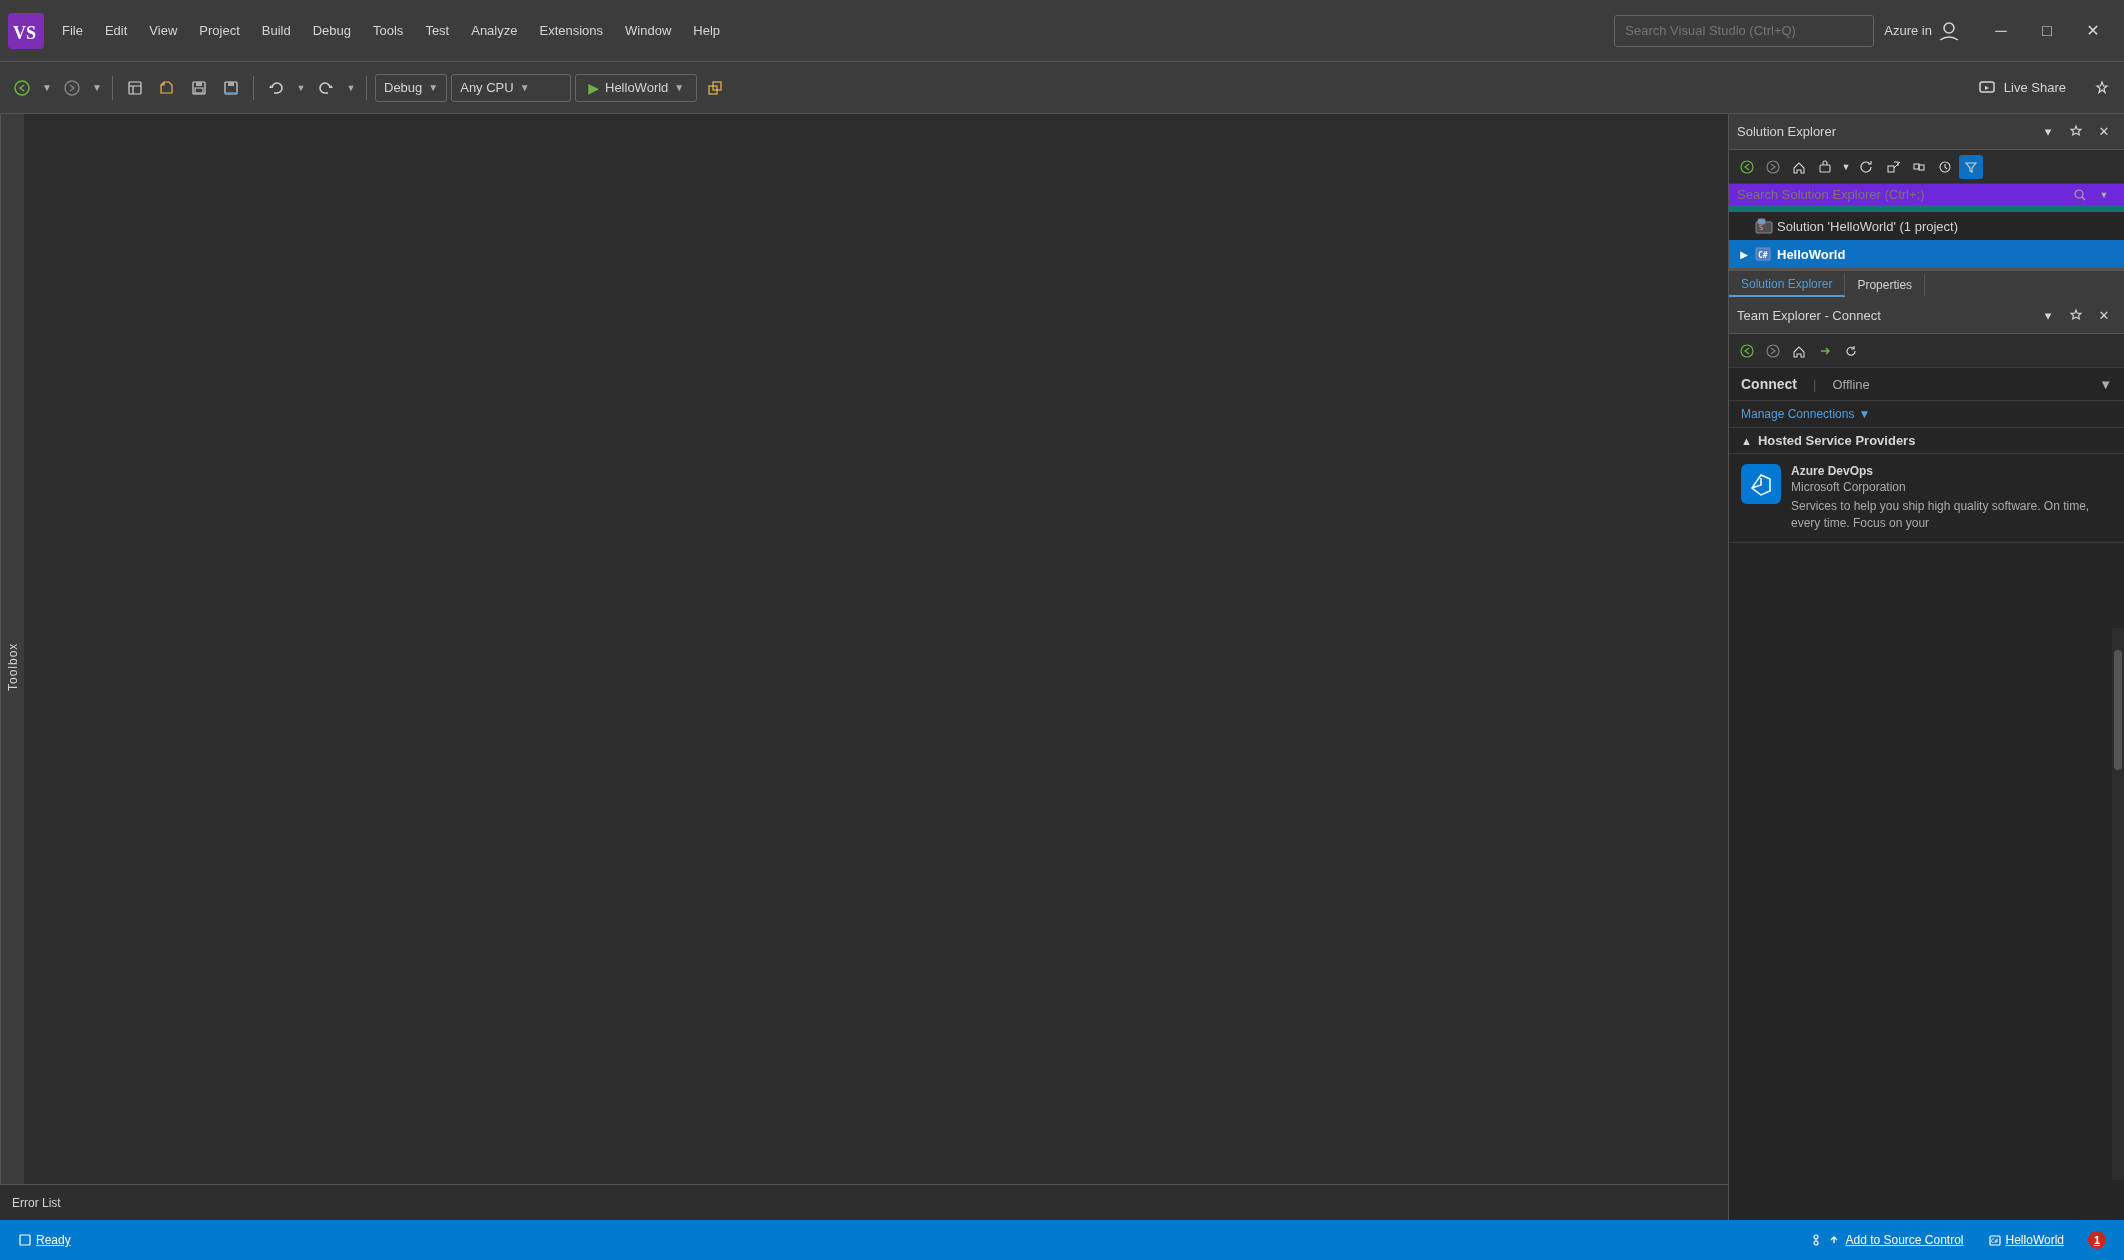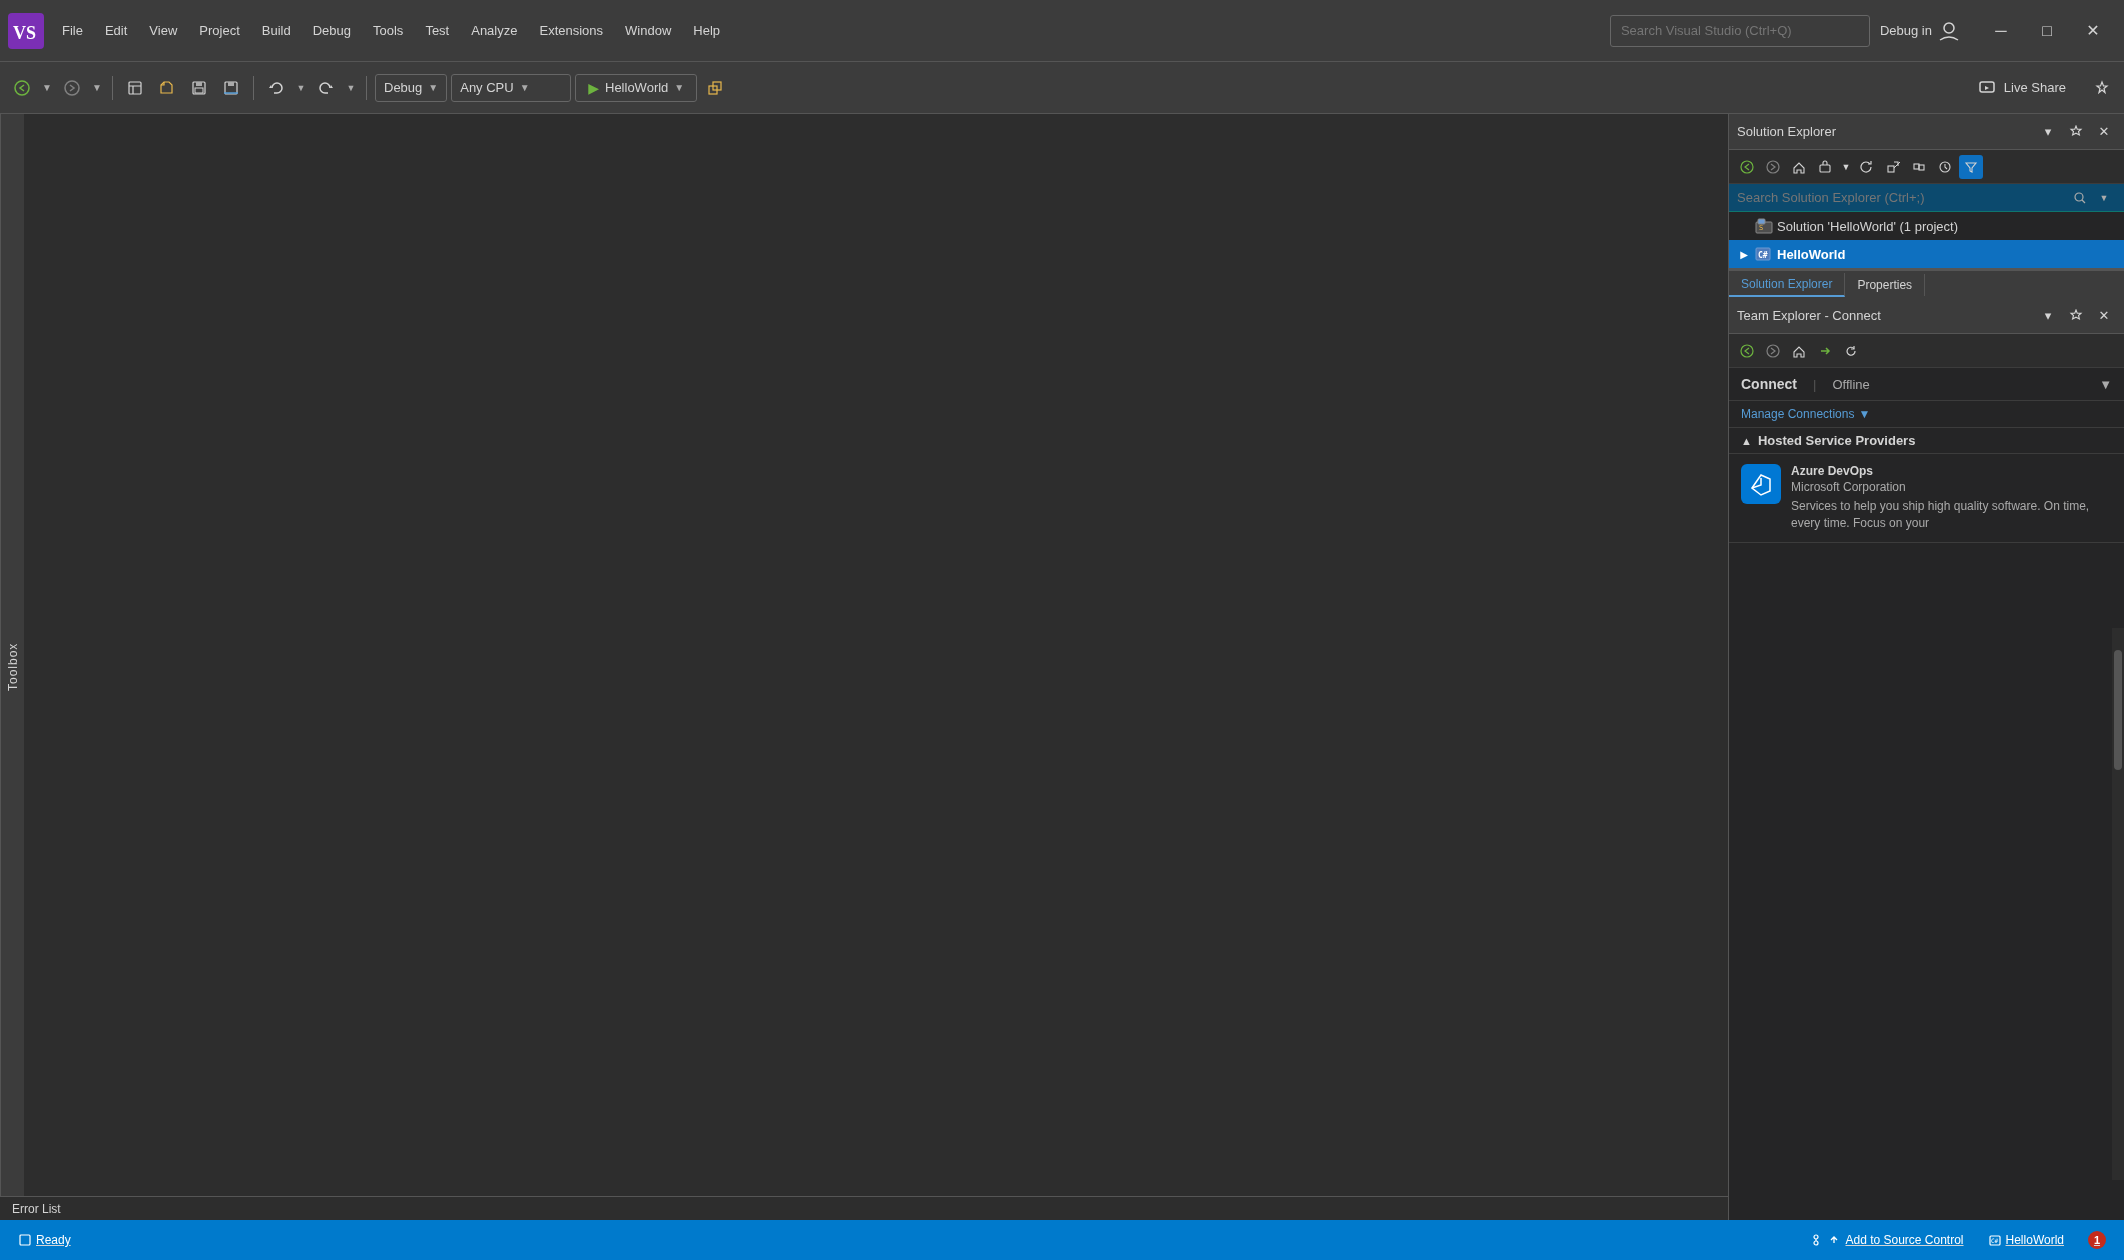--- a/index.html
+++ b/index.html
@@ -233,22 +233,22 @@
       padding: 0 6px;
       gap: 2px;
       border-bottom: 1px solid #3c3c3c;
     }
 
     .search-bar {
       height: 28px;
       display: flex;
       align-items: center;
       padding: 0 8px;
-      border-bottom: 1px solid #0f766e;
-      background: #0c4a6e;
+      border-bottom: 7px solid #0f766e;
+      background: #6d28d9;
     }
     .search-input {
       flex: 1;
       background: transparent;
       border: none;
       color: #aaa;
       font-size: 13px;
       outline: none;
     }
     .search-icon-btn {
@@ -463,21 +463,21 @@
       font-size: 11px;
       font-weight: 600;
     }
 
     
     #error-list {
       position: absolute;
       bottom: 40px;
       left: 0;
       right: 396px;
-      height: 24px;
+      height: 36px;
       background: #2d2d2d;
       border-top: 1px solid #555;
       display: flex;
       align-items: center;
       padding: 0 12px;
       font-size: 12px;
       color: #d4d4d4;
     }
     .undo-redo-arrow {
       width: 14px;
@@ -511,21 +511,21 @@
     <span class="menu-item">Test</span>
     <span class="menu-item">Analyze</span>
     <span class="menu-item">Extensions</span>
     <span class="menu-item">Window</span>
     <span class="menu-item">Help</span>
   </div>
 
   <input class="search-box" id="search-box" type="text" placeholder="Search Visual Studio (Ctrl+Q)" style="">
 
   <div id="sign-in">
-    <span>Debug in</span>
+    <span>Azure in</span>
     <svg width="22" height="22" viewBox="0 0 22 22">
       <circle cx="11" cy="8" r="5" fill="none" stroke="#d4d4d4" stroke-width="1.5"></circle>
       <path d="M2 20 Q11 14 20 20" fill="none" stroke="#d4d4d4" stroke-width="1.5"></path>
     </svg>
   </div>
 
   <div id="window-controls">
     <div class="win-btn">─</div>
     <div class="win-btn">□</div>
     <div class="win-btn close">✕</div>

